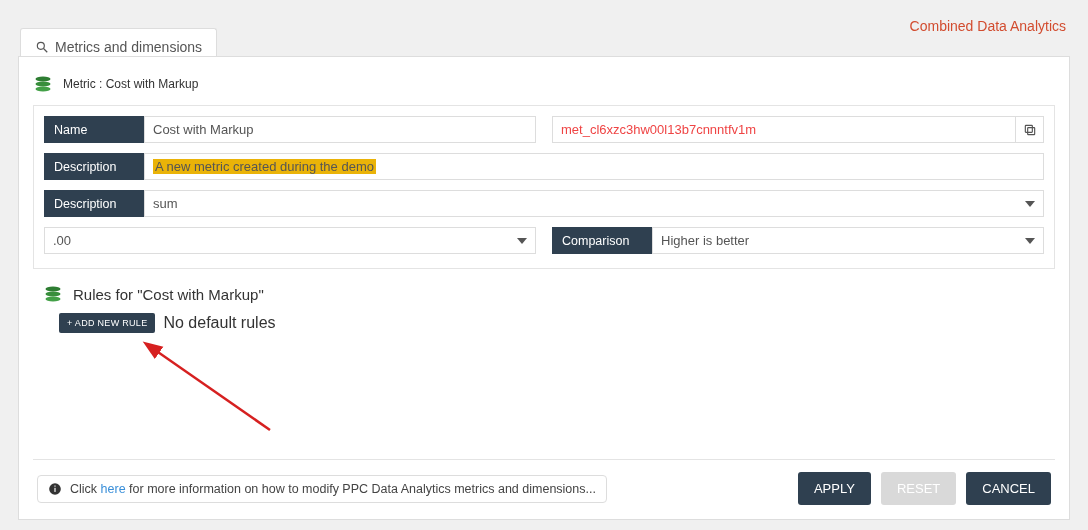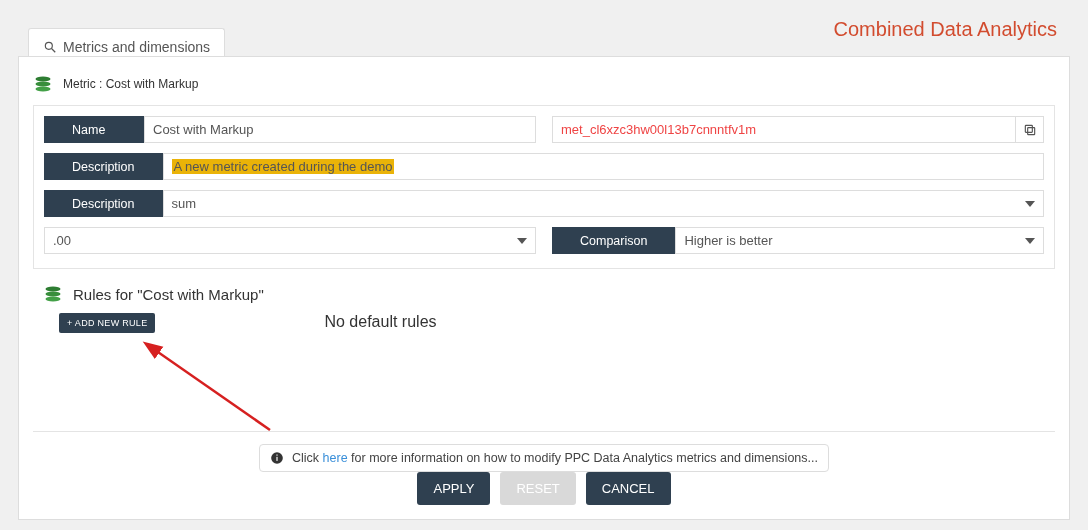--- a/index.html
+++ b/index.html
@@ -9,28 +9,28 @@
     color: #444;
     background: #f0f0f0;
     width: 1088px;
     height: 530px;
     overflow: hidden;
     position: relative;
   }
   .brand {
     position: absolute;
     top: 18px;
-    right: 31px;
+    right: 22px;
     color: #d24c2f;
-    font-size: 20px;
+    font-size: 14px;
   }
   .tab-bar {
     position: absolute;
     top: 28px;
-    left: 28px;
+    left: 20px;
   }
   .tab {
     display: inline-flex;
     align-items: center;
     gap: 6px;
     background: #fff;
     border: 1px solid #ddd;
     border-bottom: none;
     padding: 10px 14px;
     font-size: 14px;
@@ -77,21 +77,21 @@
     margin-bottom: 10px;
   }
   .field {
     display: flex;
     align-items: stretch;
   }
   .label {
     background: #2f4050;
     color: #fff;
     font-size: 12.5px;
-    padding: 6px 28px;
+    padding: 6px 10px;
     min-width: 100px;
     display: flex;
     align-items: center;
   }
   .control {
     flex: 1;
     border: 1px solid #ddd;
     background: #fff;
     padding: 5px 8px;
     font-size: 13px;
@@ -122,46 +122,45 @@
     border-left: 5px solid transparent;
     border-right: 5px solid transparent;
     border-top: 6px solid #555;
   }
   .highlighted {
     background: #eab308;
     padding: 0 2px;
   }
   .rules-bar {
     display:flex;
-    gap: 19px;
+    align-items:center;
+    gap: 8px;
     padding: 4px 0 0 26px;
   }
   .addrule {
     background: #2f4050;
     color: #fff;
     font-size: 9px;
     padding: 5px 8px;
     border-radius: 2px;
     border:none;
     cursor:pointer;
     letter-spacing: 0.3px;
   }
   .nodef {
     font-size: 16px;
     color: #333;
-    margin-left: 150px;
   }
   .footer {
     margin-top: auto;
     border-top: 1px solid #e4e4e4;
     padding: 12px 4px 14px 4px;
     display:flex;
     align-items:center;
     justify-content:space-between;
-    flex-direction:column;
   }
   .info-pill {
     display:flex;
     align-items:center;
     gap:8px;
     background:#fff;
     border:1px solid #ddd;
     border-radius:4px;
     padding:6px 10px;
     font-size:12.5px;

